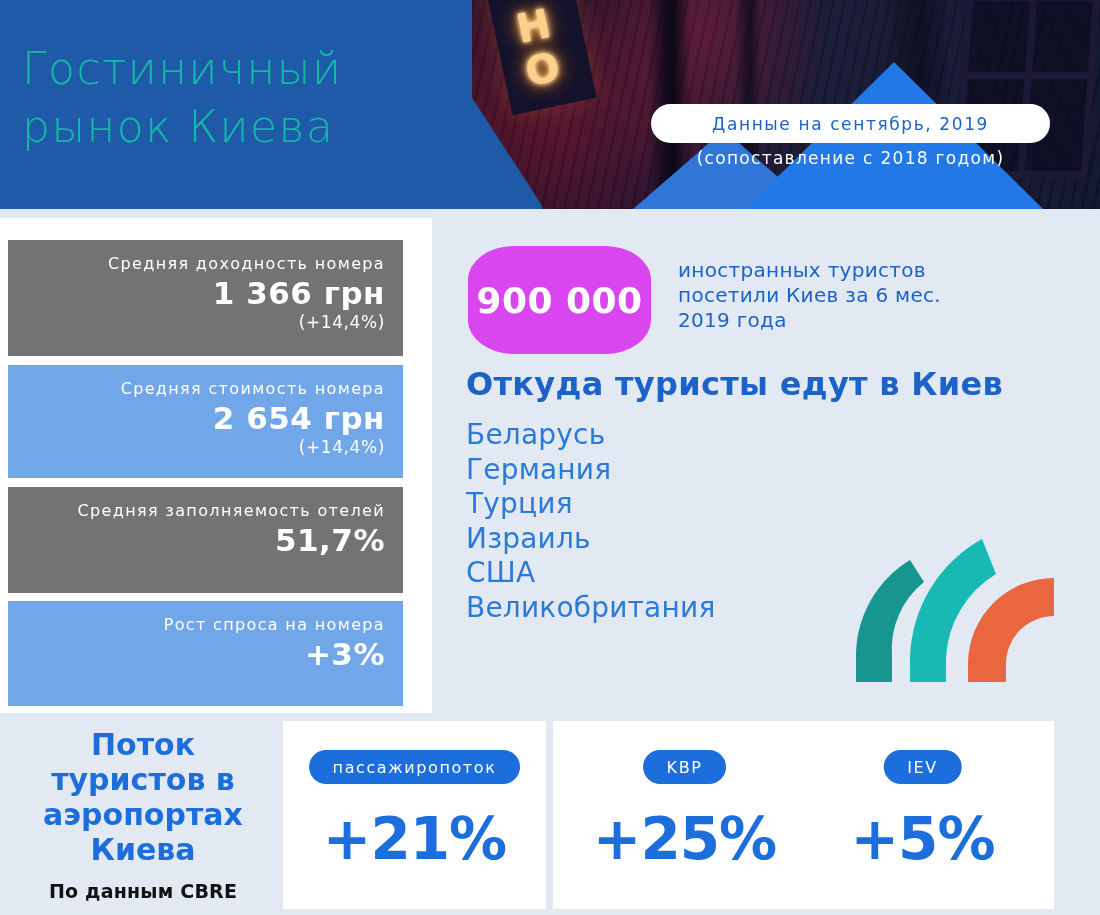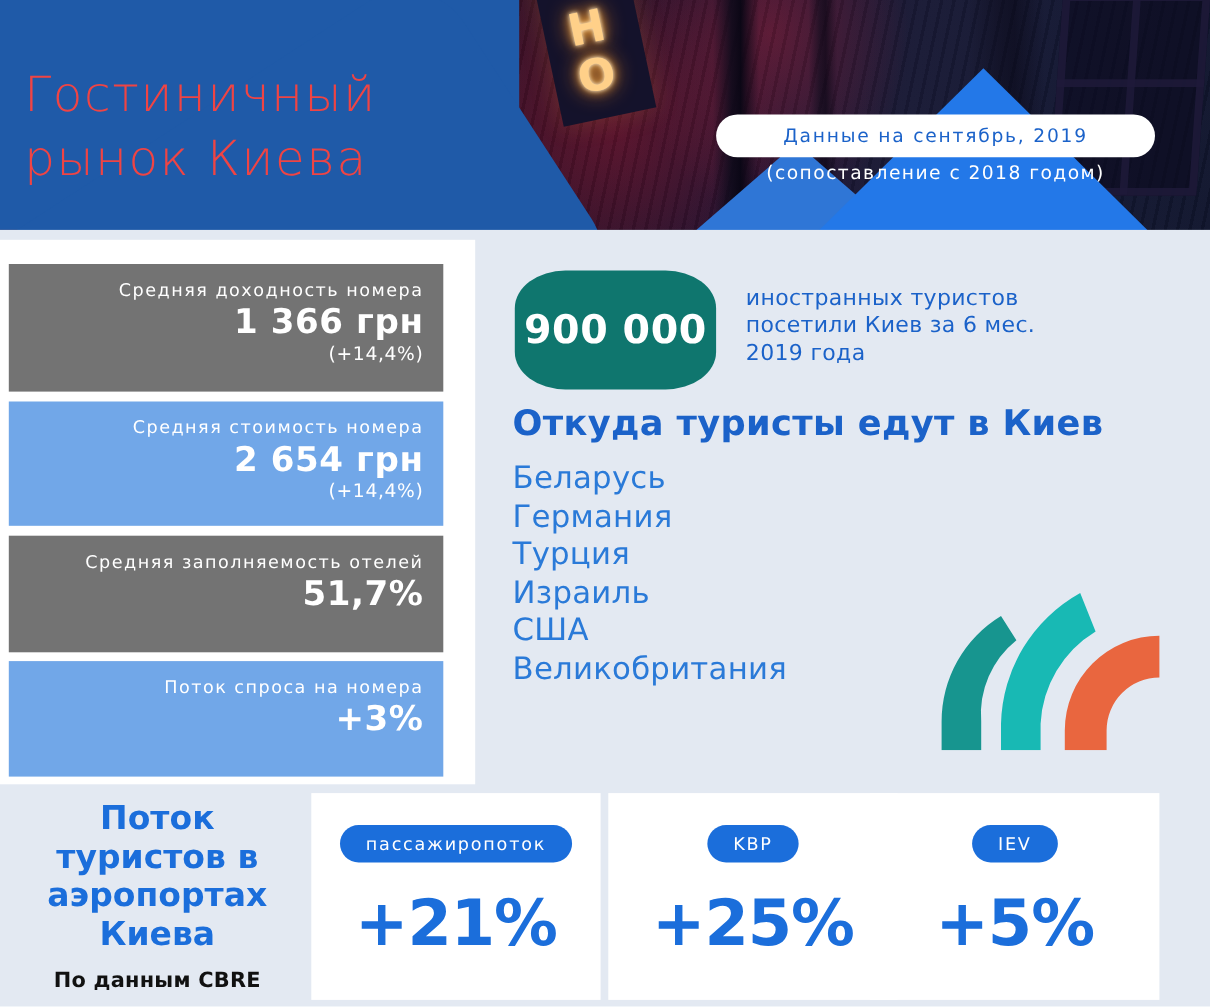--- a/index.html
+++ b/index.html
@@ -138,23 +138,23 @@
     position: absolute;
     left: 632px; top: 130px;
     width: 0; height: 0;
     border-left: 92px solid transparent;
     border-right: 92px solid transparent;
     border-bottom: 80px solid #2f76d6;
   }
 
   .header-title {
     position: absolute;
-    left: 22px; top: 58px;
+    left: 22px; top: 40px;
     width: 430px;
-    color: #ef4444;
+    color: #14b8a6;
     font-size: 44px;
     font-weight: 300;
     letter-spacing: 1.5px;
     line-height: 1.32;
     white-space: pre-line;
   }
 
   .date-badge {
     position: absolute;
     left: 651px; top: 104px;
@@ -227,21 +227,21 @@
     font-size: 17px;
     letter-spacing: 0.6px;
     margin-top: 1px;
   }
 
   
   .tourists-pill {
     position: absolute;
     left: 468px; top: 246px;
     width: 183px; height: 108px;
-    background: #0f766e;
+    background: #d946ef;
     border-radius: 46px / 34px;
     display: flex;
     align-items: center;
     justify-content: center;
     color: #ffffff;
     font-size: 36px;
     font-weight: 700;
     letter-spacing: 0.5px;
   }
   .tourists-text {
@@ -388,21 +388,21 @@
       <div class="mc-value">2 654 грн</div>
       <div class="mc-delta">(+14,4%)</div>
     </div>
 
     <div class="metric-card dark mc-3">
       <div class="mc-label">Средняя заполняемость отелей</div>
       <div class="mc-value">51,7%</div>
     </div>
 
     <div class="metric-card light mc-4">
-      <div class="mc-label">Поток спроса на номера</div>
+      <div class="mc-label">Рост спроса на номера</div>
       <div class="mc-value">+3%</div>
     </div>
   </div>
 
   <div class="tourists-pill">
     <span>900 000</span>
   </div>
   <div class="tourists-text">иностранных туристов
 посетили Киев за 6 мес.
 2019 года</div>

